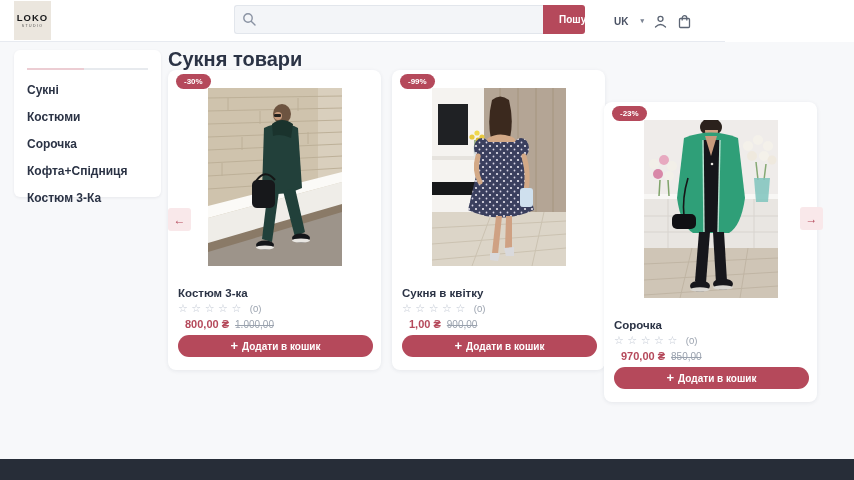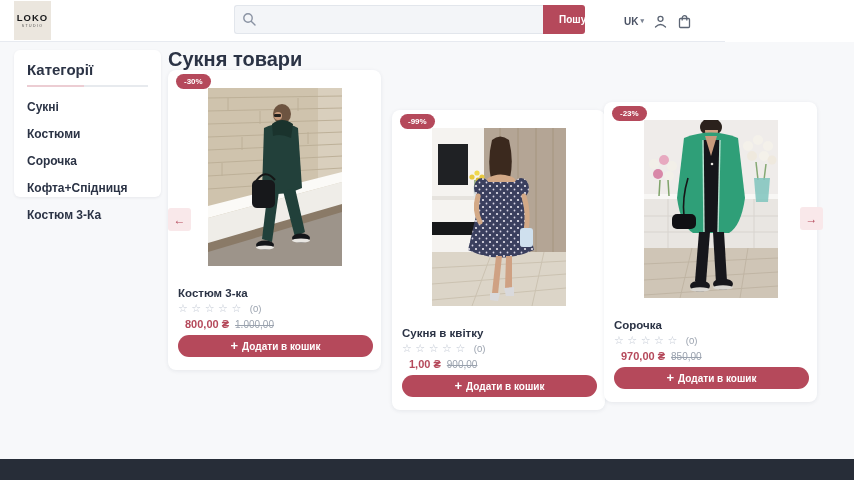--- a/index.html
+++ b/index.html
@@ -18,42 +18,42 @@
   .search-input-box { position:relative; width:309px; height:29px; }
   .search-input { width:100%; height:100%; background:#f3f5f8; border:1px solid #e2e6ec;
                   border-right:none; border-radius:3px 0 0 3px; padding-left:28px; font-size:11px;
                   color:#3a4150; outline:none; }
   .search-icon { position:absolute; left:8px; top:7px; width:14px; height:14px; pointer-events:none; }
   .search-btn { width:42px; height:29px; background:#b5495b; border:none; border-radius:0 3px 3px 0;
                 color:#ffffff; font-size:10px; font-weight:bold; cursor:pointer;
                 font-family:"Liberation Sans", sans-serif;padding-left:16px; }
 
   .header-right { position:absolute; right:33px; top:0; height:42px; display:flex; align-items:center; gap:9px; }
-  .lang { display:flex; align-items:center; gap:2px; cursor:pointer; color:#4a5264;
+  .lang { display:flex; align-items:center; gap:12px; cursor:pointer; color:#4a5264;
           font-size:10px; font-weight:bold; }
   .lang-chevron { font-size:7px; color:#7a8393; }
   .hicon { width:15px; height:15px; cursor:pointer; display:block; }
 
   
   .main { position:absolute; left:0; top:42px; width:854px; height:417px; background:#f7f8fa; }
 
   
   .sidebar { position:absolute; left:14px; top:8px; width:147px; height:147px; background:#ffffff;
              border-radius:6px; box-shadow:0 1px 3px rgba(25,35,60,.07); padding:11px 13px; }
   .sidebar-title { font-size:15px; font-weight:bold; color:#2b3345; }
   .sidebar-divider { margin-top:7px; height:2px; width:121px;
                      background:linear-gradient(to right,#eccdd3 0%,#eccdd3 47%,#e7eaee 47%,#e7eaee 100%); }
   .cat-item { font-size:12px; font-weight:bold; color:#2b3345; margin-top:13px; cursor:pointer; }
 
   .page-title { position:absolute; left:168px; top:6px; font-size:20px; font-weight:bold; color:#2b3345; }
 
   
   .card { position:absolute; top:28px; width:213px; height:300px; background:#ffffff; border-radius:8px;
           box-shadow:0 1px 4px rgba(25,35,60,.08); }
-  .card1 { left:168px; } .card2 { left:392px;margin-top:40px; } .card3 { left:604px;margin-top:32px; }
+  .card1 { left:168px; } .card2 { left:392px; } .card3 { left:604px;margin-top:32px; }
   .badge { position:absolute; left:8px; top:4px; background:#b5495b; color:#ffffff; font-size:8px;
            font-weight:bold; padding:3px 8px; border-radius:8px; z-index:2; }
   .prod-img { position:absolute; left:40px; top:18px; width:134px; height:178px; cursor:pointer; overflow:hidden; }
   .prod-img svg { display:block; width:134px; height:178px; }
   .prod-title { position:absolute; left:10px; top:217px; font-size:11.5px; font-weight:bold; color:#2b3345; cursor:pointer; }
   .stars-row { position:absolute; left:10px; top:232px; display:flex; align-items:center; }
   .stars { font-size:11px; letter-spacing:3.5px; color:#c3c9d4; }
   .rating-count { font-size:9.5px; color:#9aa2ae; margin-left:5px; }
   .price-row { position:absolute; left:10px; top:248px; display:flex; align-items:baseline; }
   .price { font-size:11px; font-weight:bold; color:#b5495b;padding-left:7px; }
@@ -106,21 +106,20 @@
     <svg class="hicon" viewBox="0 0 15 15">
       <rect x="2.5" y="4.5" width="10" height="9" rx="1" fill="none" stroke="#5c6574" stroke-width="1.3"></rect>
       <path d="M5.2 6.5 V4 a2.3 2.3 0 0 1 4.6 0 V6.5" fill="none" stroke="#5c6574" stroke-width="1.3"></path>
     </svg>
   </div>
 </div>
 
 <div class="main">
 
   <div class="sidebar">
-    <div class="sidebar-title">Категорії</div>
     <div class="sidebar-divider"></div>
     <div class="cat-item">Сукні</div>
     <div class="cat-item">Костюми</div>
     <div class="cat-item">Сорочка</div>
     <div class="cat-item">Кофта+Спідниця</div>
     <div class="cat-item">Костюм 3-Ка</div>
   </div>
 
   <div class="page-title">Сукня товари</div>
 

